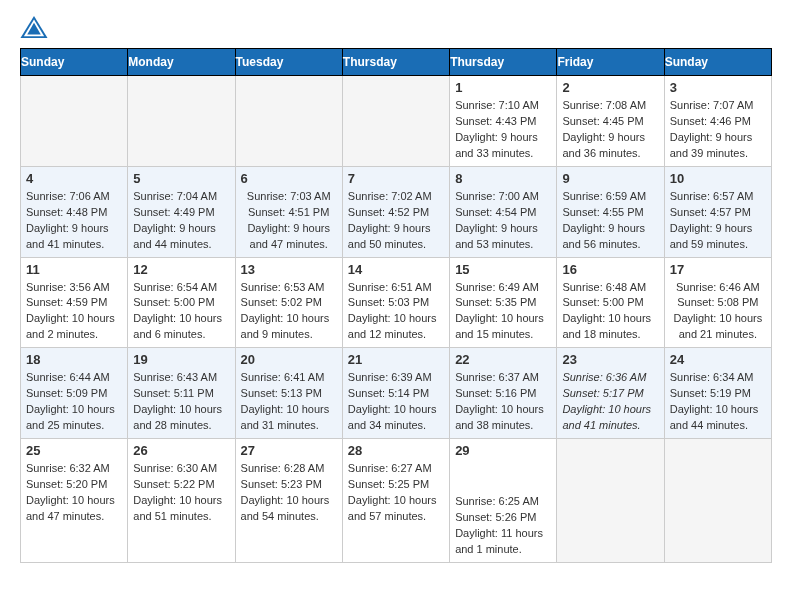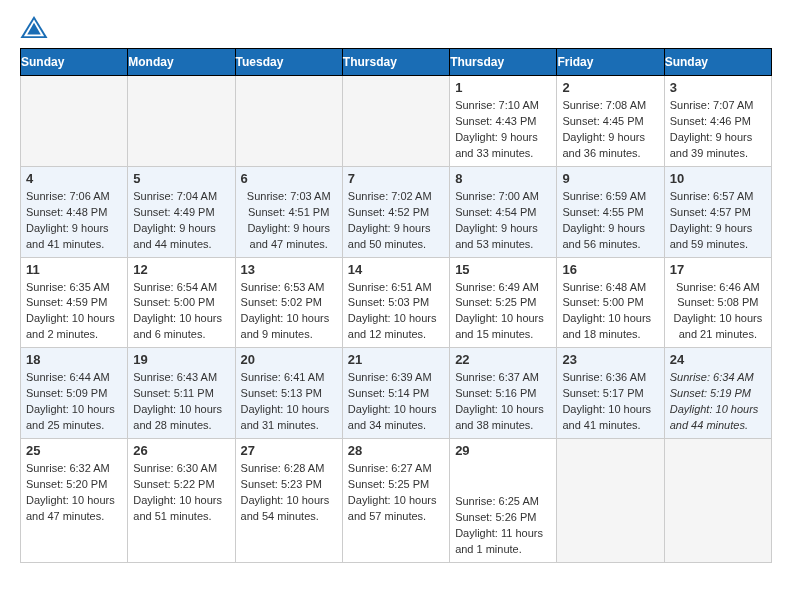--- a/index.html
+++ b/index.html
@@ -189,21 +189,21 @@
         <td>
           <div class="day-number">10</div>
           <div class="day-info" style="white-space: pre-line;">Sunrise: 6:57 AM
 Sunset: 4:57 PM
 Daylight: 9 hours and 59 minutes.</div>
         </td>
       </tr>
       <tr>
         <td>
           <div class="day-number">11</div>
-          <div class="day-info" style="white-space: pre-line;">Sunrise: 6:35 AM
+          <div class="day-info" style="white-space: pre-line;">Sunrise: 3:56 AM
 Sunset: 4:59 PM
 Daylight: 10 hours and 2 minutes.</div>
         </td>
         <td>
           <div class="day-number">12</div>
           <div class="day-info" style="white-space: pre-line;">Sunrise: 6:54 AM
 Sunset: 5:00 PM
 Daylight: 10 hours and 6 minutes.</div>
         </td>
         <td>
@@ -214,21 +214,21 @@
         </td>
         <td>
           <div class="day-number">14</div>
           <div class="day-info" style="white-space: pre-line;">Sunrise: 6:51 AM
 Sunset: 5:03 PM
 Daylight: 10 hours and 12 minutes.</div>
         </td>
         <td>
           <div class="day-number">15</div>
           <div class="day-info" style="white-space: pre-line;">Sunrise: 6:49 AM
-Sunset: 5:25 PM
+Sunset: 5:35 PM
 Daylight: 10 hours and 15 minutes.</div>
         </td>
         <td>
           <div class="day-number">16</div>
           <div class="day-info" style="white-space: pre-line;">Sunrise: 6:48 AM
 Sunset: 5:00 PM
 Daylight: 10 hours and 18 minutes.</div>
         </td>
         <td>
           <div class="day-number">17</div>
@@ -263,27 +263,27 @@
 Daylight: 10 hours and 34 minutes.</div>
         </td>
         <td>
           <div class="day-number">22</div>
           <div class="day-info" style="white-space: pre-line;">Sunrise: 6:37 AM
 Sunset: 5:16 PM
 Daylight: 10 hours and 38 minutes.</div>
         </td>
         <td>
           <div class="day-number">23</div>
-          <div class="day-info" style="white-space: pre-line;">Sunrise: 6:36 AM
+          <div class="day-info" style="white-space: pre-line; font-style: italic;">Sunrise: 6:36 AM
 Sunset: 5:17 PM
 Daylight: 10 hours and 41 minutes.</div>
         </td>
         <td>
           <div class="day-number">24</div>
-          <div class="day-info" style="white-space: pre-line; font-style: italic;">Sunrise: 6:34 AM
+          <div class="day-info" style="white-space: pre-line;">Sunrise: 6:34 AM
 Sunset: 5:19 PM
 Daylight: 10 hours and 44 minutes.</div>
         </td>
       </tr>
       <tr>
         <td>
           <div class="day-number">25</div>
           <div class="day-info" style="white-space: pre-line;">Sunrise: 6:32 AM
 Sunset: 5:20 PM
 Daylight: 10 hours and 47 minutes.</div>

